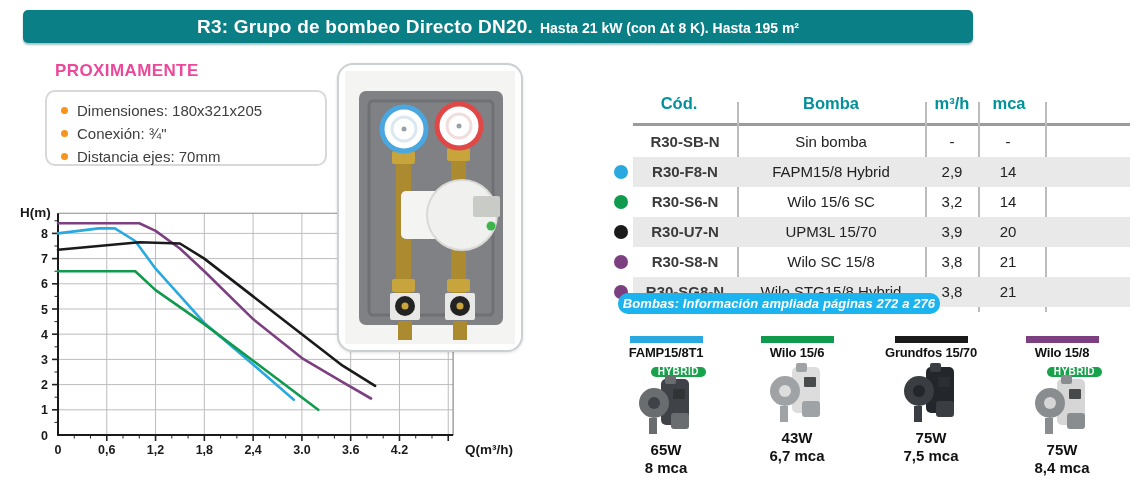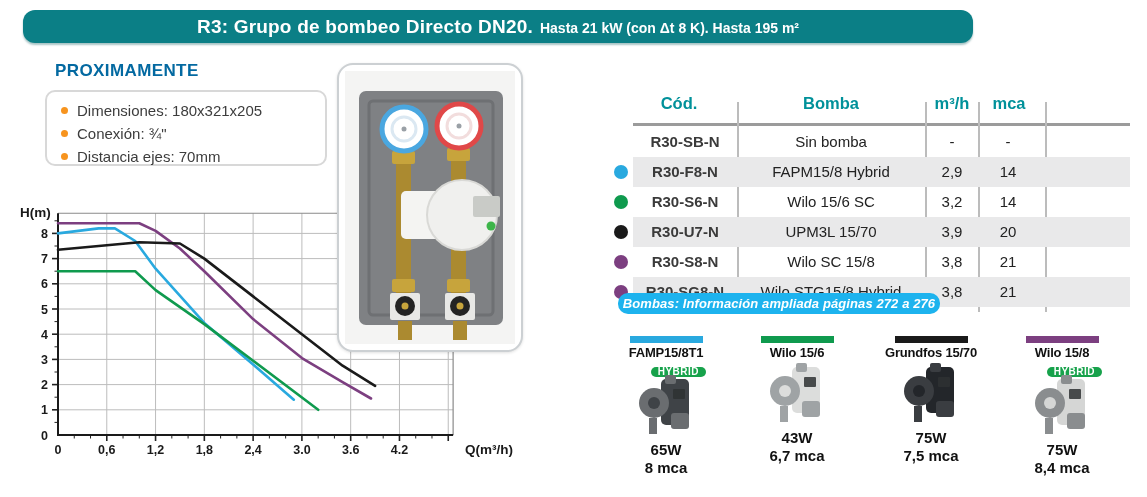--- a/index.html
+++ b/index.html
@@ -1,28 +1,28 @@
 <!DOCTYPE html>
 <html><head>
 <meta charset="utf-8">
 <style>
   html,body{margin:0;padding:0;}
   body{width:1147px;height:497px;position:relative;background:#fff;overflow:hidden;
        font-family:"Liberation Sans",sans-serif;color:#1a1a1a;}
   [data-name]{box-sizing:border-box;}
 
   
-  .banner{position:absolute;left:23px;top:10px;width:950px;height:33px;border-radius:12px;
+  .banner{position:absolute;left:23px;top:10px;width:950px;height:33px;border-radius:5px;
           background:#0b7f86;display:flex;align-items:center;justify-content:center;gap:7px;
           box-shadow:0 2px 2px rgba(6,86,90,.35);}
   .banner .t-main{color:#fff;font-weight:bold;font-size:19px;letter-spacing:.2px;}
   .banner .t-sub{color:#fff;font-weight:bold;font-size:14px;padding-top:2px;}
 
   
-  .prox-title{position:absolute;left:55px;top:61px;font-size:17px;font-weight:bold;color:#0369a1;letter-spacing:.4px;}
+  .prox-title{position:absolute;left:55px;top:61px;font-size:17px;font-weight:bold;color:#ec4899;letter-spacing:.4px;}
   .specs-box{position:absolute;left:45px;top:90px;width:282px;height:76px;border:2px solid #d8d8d8;border-radius:10px;padding:7px 2px 0 14px;}
   .spec-item{font-size:15px;color:#3d3d3d;line-height:23px;display:flex;align-items:center;}
   .spec-bullet{width:7px;height:7px;border-radius:50%;background:#f7941e;margin-right:9px;flex:0 0 auto;}
 
   
   #chart-svg{position:absolute;left:18px;top:187px;}
   #chart-svg text.tick{font:bold 12.5px "Liberation Sans",sans-serif;fill:#1a1a1a;}
   #chart-svg text.axis-title{font:bold 13.5px "Liberation Sans",sans-serif;fill:#1a1a1a;}
 
   

